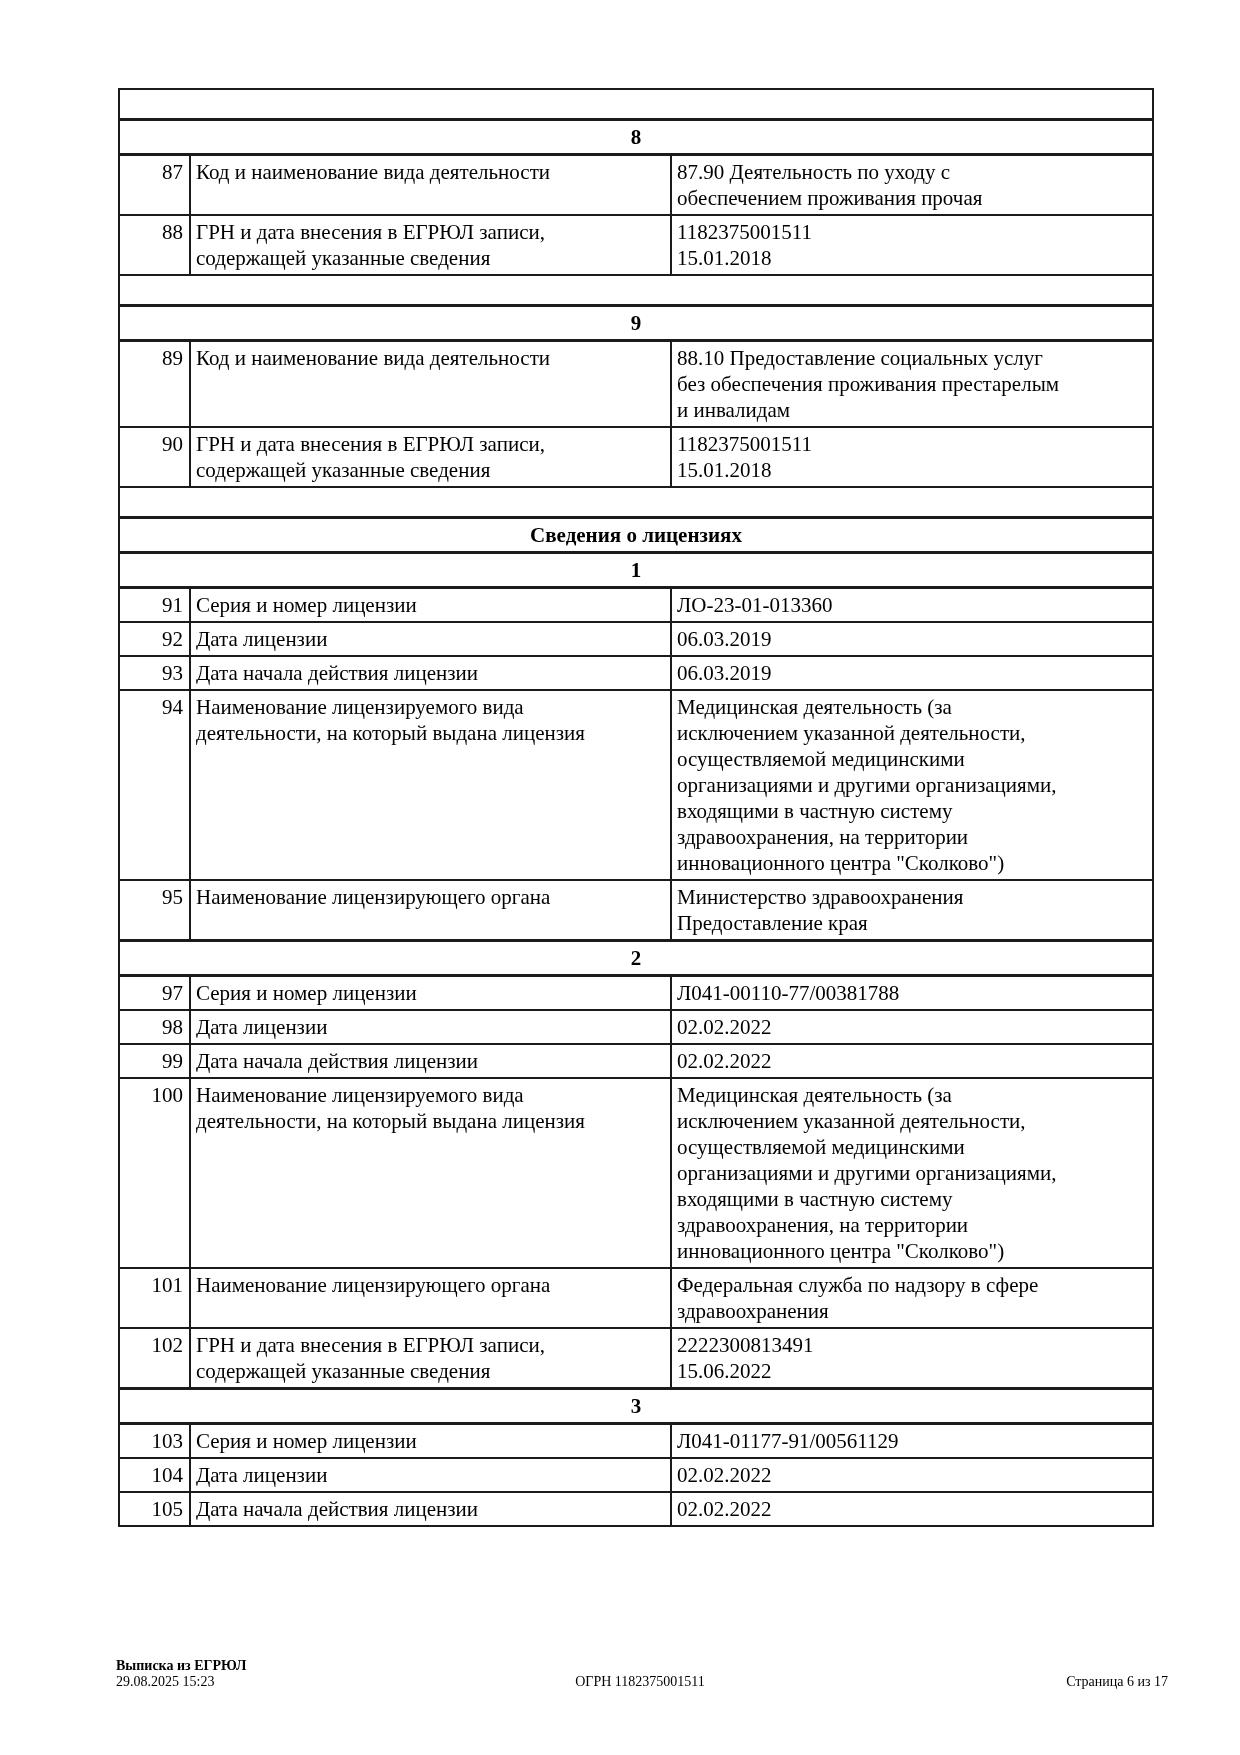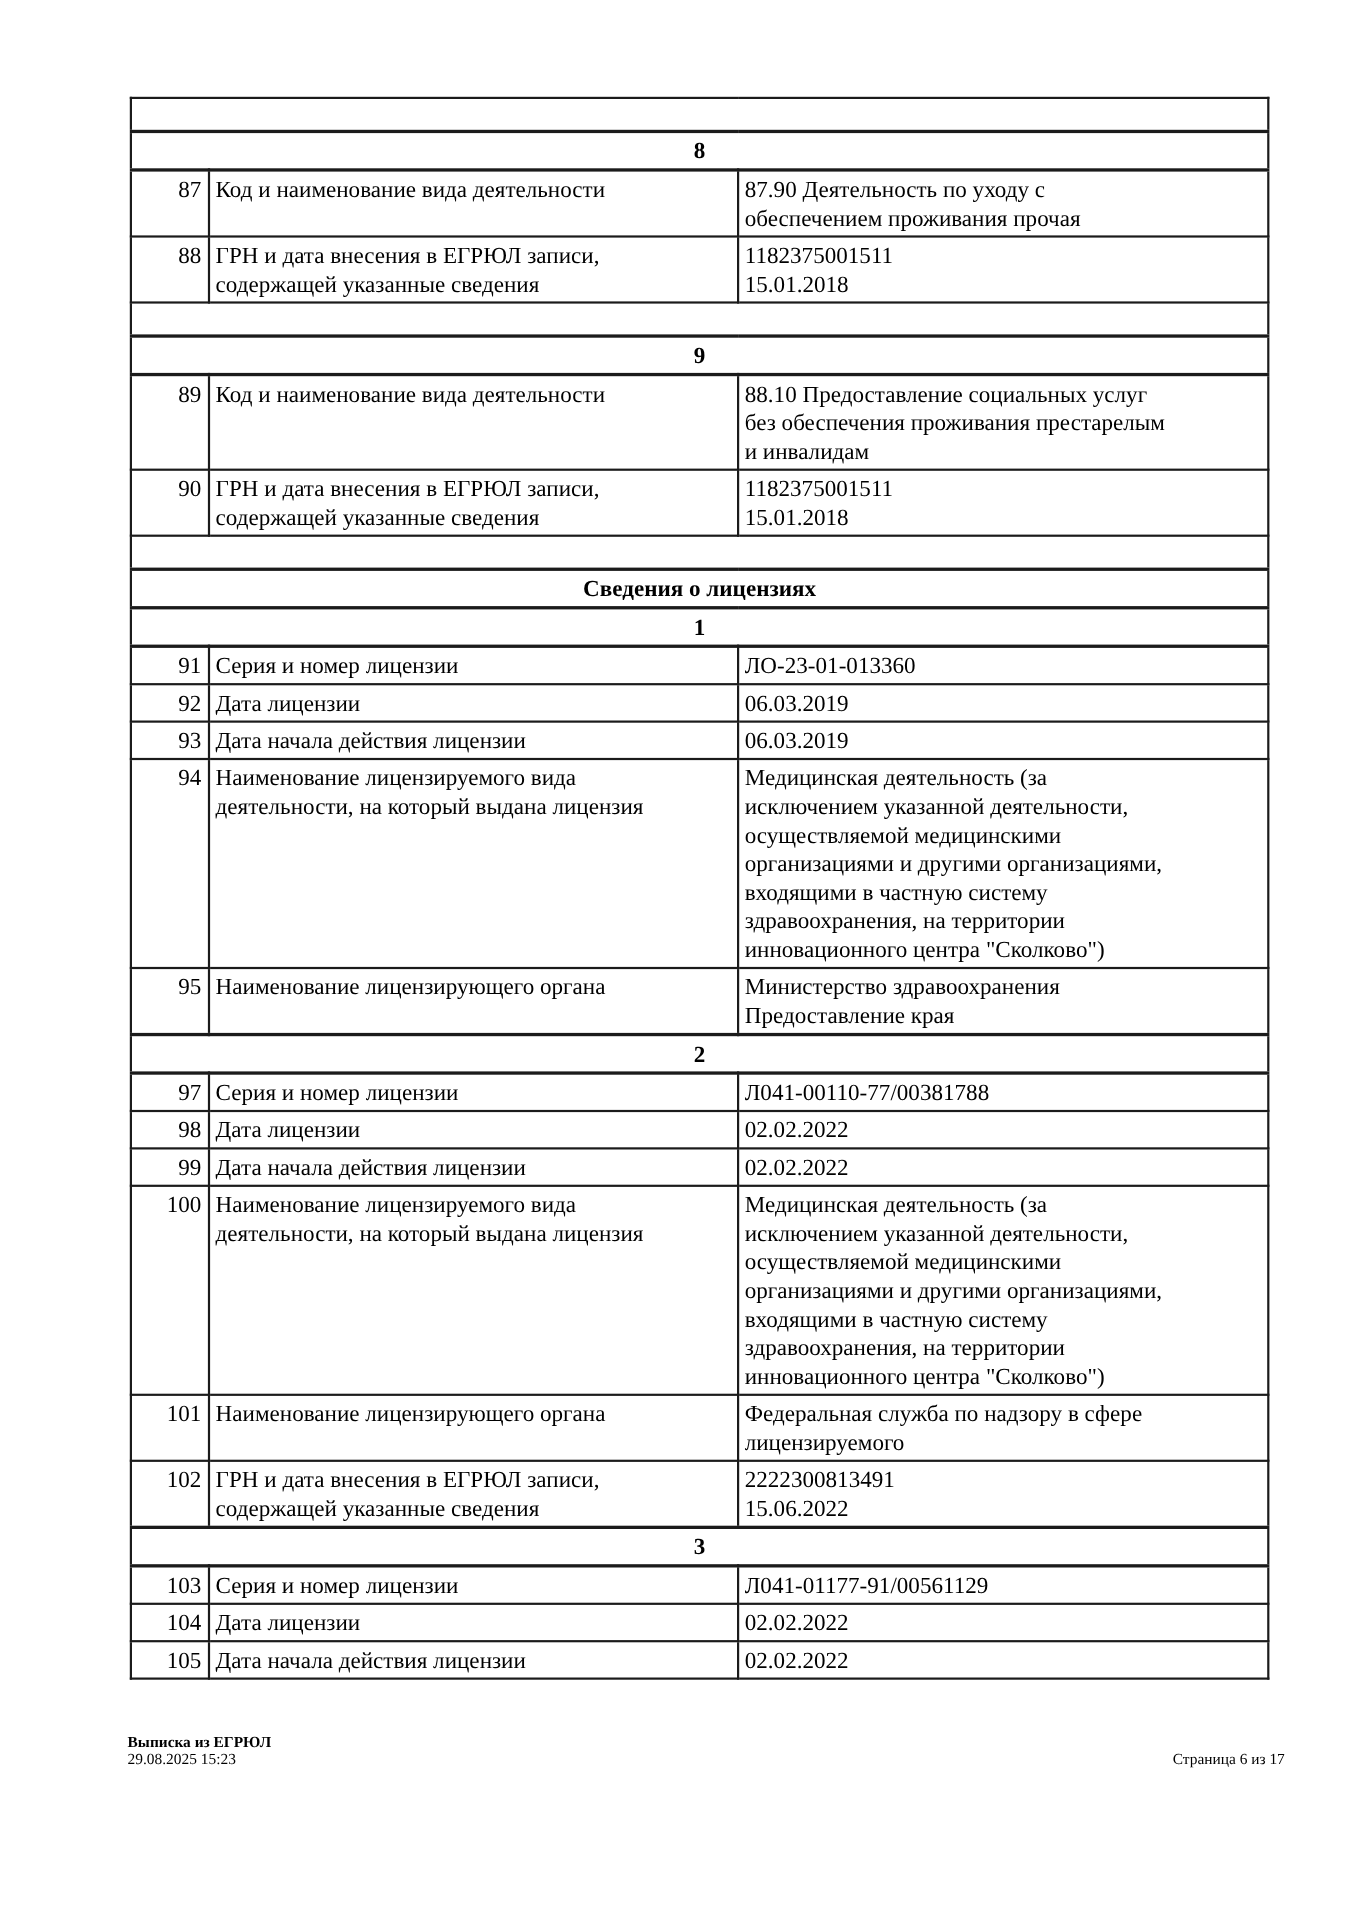--- a/index.html
+++ b/index.html
@@ -54,21 +54,21 @@
   td.c-label,
   td.c-value {
     white-space: pre-line;
     border-radius: 19px;
   }
 
   
   .footer {
     position: absolute;
     left: 112px;
-    top: 1577px;
+    top: 1658px;
     width: 1056px;
     height: 40px;
     font-size: 14px;
     line-height: 16px;
   }
   .footer .f-left {
     position: absolute;
     left: 4px;
     top: 0;
   }
@@ -208,21 +208,21 @@
 осуществляемой медицинскими
 организациями и другими организациями,
 входящими в частную систему
 здравоохранения, на территории
 инновационного центра "Сколково")</td>
       </tr>
       <tr class="row-data">
         <td class="c-num">101</td>
         <td class="c-label">Наименование лицензирующего органа</td>
         <td class="c-value">Федеральная служба по надзору в сфере
-лицензируемого</td>
+здравоохранения</td>
       </tr>
       <tr class="row-data">
         <td class="c-num">102</td>
         <td class="c-label">ГРН и дата внесения в ЕГРЮЛ записи,
 содержащей указанные сведения</td>
         <td class="c-value">2222300813491
 15.06.2022</td>
       </tr>
       <tr class="row-section">
         <td colspan="3">3</td>
@@ -243,14 +243,15 @@
         <td class="c-value">02.02.2022</td>
       </tr>
     </tbody>
 </table>
 
 <div class="footer">
   <div class="f-left">
     <span class="f-title">Выписка из ЕГРЮЛ</span>
     <span class="f-time">29.08.2025 15:23</span>
   </div>
+  <div class="f-center">ОГРН 1182375001511</div>
   <div class="f-right">Страница 6 из 17</div>
 </div>
 
 </body></html>

